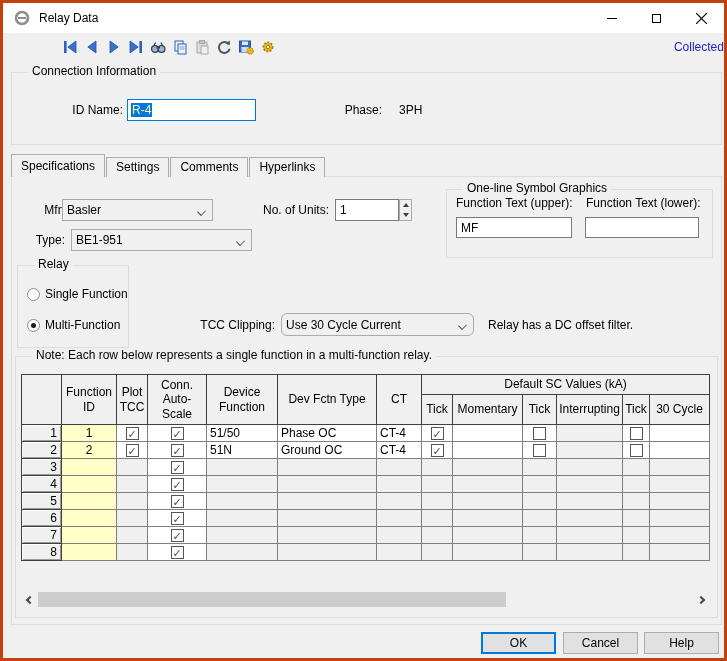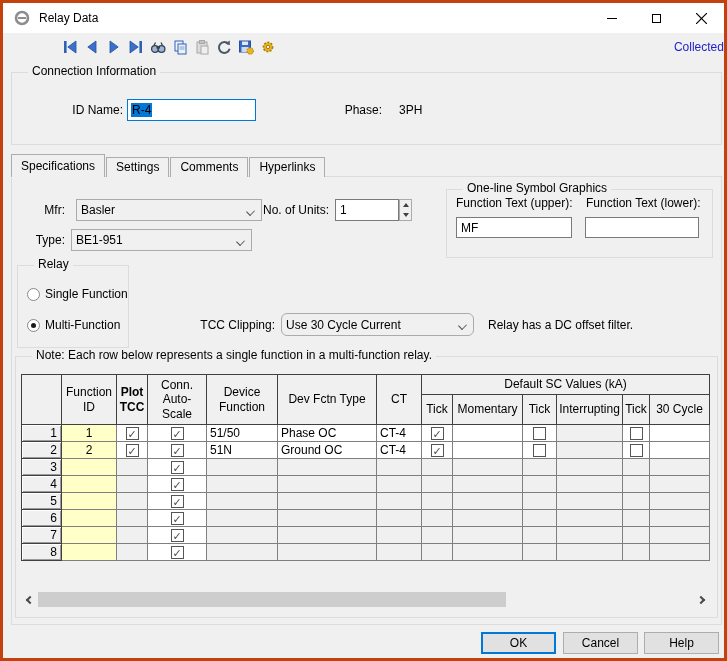--- a/index.html
+++ b/index.html
@@ -22,21 +22,21 @@
   .toolbar{position:absolute;left:0;top:30px;width:100%;height:28px;background:#f0f0f0;display:flex;align-items:center;padding-left:8px;margin-left:48px;}
   .tb-icon{width:21px;height:20px;display:flex;align-items:center;justify-content:center;margin-right:1px;}
   .collected-link{position:absolute;right:9px;top:0;line-height:28px;color:#2222cc;cursor:pointer;}
   
   .group{position:absolute;border:1px solid #dcdcdc;}
   .glabel{position:absolute;top:-9px;left:16px;background:#f0f0f0;padding:0 4px;white-space:nowrap;}
   
   .lbl{position:absolute;line-height:22px;white-space:nowrap;}
   .r{text-align:right;}
   .id-input{position:absolute;left:115px;top:26px;width:129px;height:22px;background:#fff;border:1px solid #0078d7;display:flex;align-items:center;padding-left:3px;}
-  .sel-text{background:#0078d7;color:#000000;padding:0 1px;}
+  .sel-text{background:#0078d7;color:#fef9c3;padding:0 1px;}
   
   .tabs{position:absolute;left:8px;top:151px;height:23px;display:flex;align-items:flex-end;z-index:3;}
   .tab{height:20px;line-height:19px;padding:0 9px;border:1px solid #acacac;border-bottom:none;background:#f0f0f0;margin-right:1px;white-space:nowrap;}
   .tab.active{height:23px;line-height:22px;position:relative;z-index:4;border-color:#acacac;background:#f0f0f0;box-shadow:0 1px 0 #f0f0f0;}
   .panel{position:absolute;left:8px;top:173px;width:711px;height:449px;border:1px solid #dcdcdc;background:#f0f0f0;z-index:2;}
   
   .dd{position:absolute;height:22px;border:1px solid #ababab;background:#f0f0f0;display:flex;align-items:center;padding-left:4px;}
   .dd .chev{position:absolute;right:7px;top:8px;width:7px;height:7px;border-left:1px solid #4a4a4a;border-bottom:1px solid #4a4a4a;transform:rotate(-45deg) scale(1,.8);}
   .tin{position:absolute;background:#fff;border:1px solid #7a7a7a;display:flex;align-items:center;padding-left:4px;}
   .spinner{position:absolute;width:13px;height:22px;border:1px solid #ababab;background:#f0f0f0;display:flex;flex-direction:column;}
@@ -178,21 +178,21 @@
 
   <div class="tabs">
     <div class="tab active">Specifications</div>
     <div class="tab">Settings</div>
     <div class="tab">Comments</div>
     <div class="tab">Hyperlinks</div>
   </div>
   <div class="panel"></div>
 
   <span class="lbl r" style="left:20px;top:196px;width:42px;z-index:5;">Mfr:</span>
-  <div class="dd" style="left:73px;top:196px;width:186px;z-index:5;">
+  <div class="dd" style="left:59px;top:196px;width:151px;z-index:5;">
     <span>Basler</span>
       <span class="chev"></span>
   </div>
   <span class="lbl r" style="left:14px;top:226px;width:48px;z-index:5;">Type:</span>
   <div class="dd" style="left:68px;top:226px;width:181px;z-index:5;">
     <span>BE1-951</span>
       <span class="chev"></span>
   </div>
 
   <span class="lbl r" style="left:250px;top:196px;width:76px;z-index:5;">No. of Units:</span>
@@ -255,21 +255,21 @@
         <col style="width:70px">
           <col style="width:34px">
           <col style="width:66px">
           <col style="width:27px">
           <col style="width:60px">
       </colgroup>
       <thead>
         <tr style="height:20px;">
           <th rowspan="2"></th>
           <th rowspan="2" style="white-space:normal;">Function ID</th>
-          <th rowspan="2" style="white-space:normal;font-weight:bold;">Plot TCC</th>
+          <th rowspan="2" style="white-space:normal;">Plot TCC</th>
           <th rowspan="2" style="white-space:normal;">Conn. Auto-Scale</th>
           <th rowspan="2" style="white-space:normal;">Device Function</th>
           <th rowspan="2" style="white-space:normal;">Dev Fctn Type</th>
           <th rowspan="2">CT</th>
           <th colspan="6">Default SC Values (kA)</th>
         </tr>
         <tr style="height:30px;">
           <th>Tick</th>
           <th>Momentary</th>
           <th>Tick</th>

